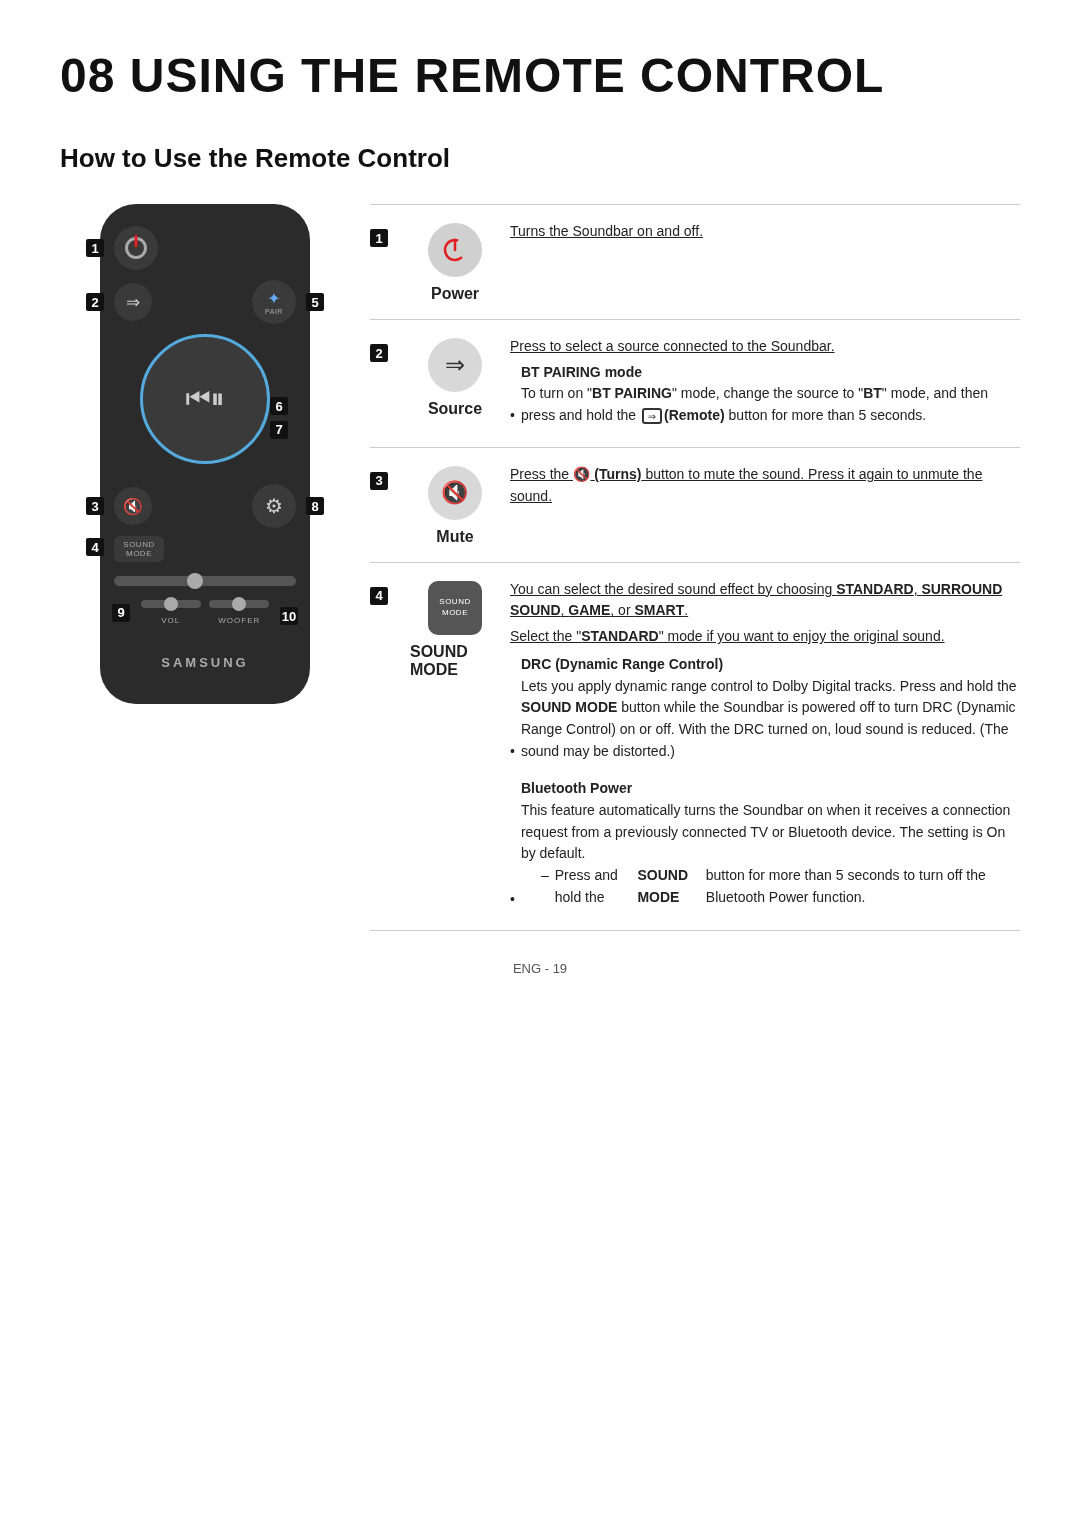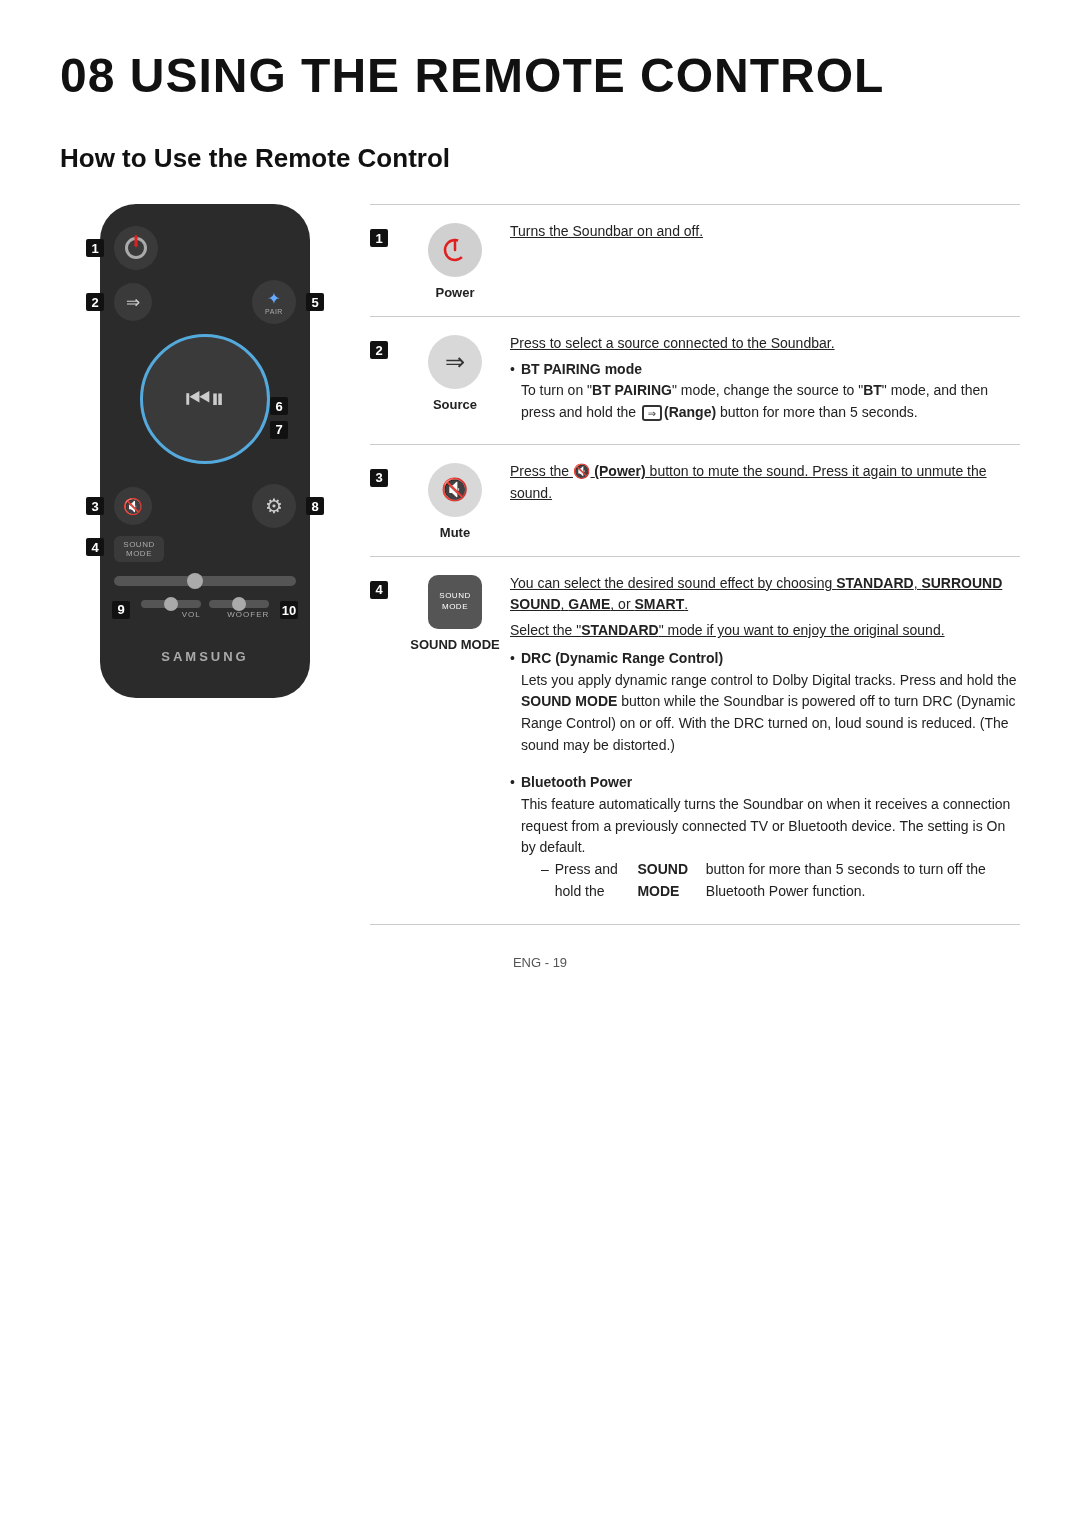--- a/index.html
+++ b/index.html
@@ -217,22 +217,22 @@
       flex-direction: row;
       align-items: center;
       justify-content: space-between;
       width: 100%;
       margin-bottom: 4px;
       gap: 8px;
     }
     .r-slider-group {
       display: flex;
       flex-direction: column;
-      align-items: flex-end;
-      gap: 2px;
+      align-items: center;
+      gap: 8px;
     }
     .r-slider-track {
       width: 60px;
       height: 8px;
       background: #555;
       border-radius: 4px;
       position: relative;
     }
     .r-slider-thumb {
       width: 14px;
@@ -304,41 +304,41 @@
       display: flex;
       align-items: center;
       justify-content: center;
       font-size: 22px;
       color: #333;
     }
     .instr-icon-circle.power-icon-bg {
       background: #d0d0d0;
     }
     .instr-icon-label {
-      font-size: 13px;
+      font-size: 16px;
       font-weight: 600;
       color: #222;
       text-align: left;
       margin-top: 4px;
     }
     .instr-text-col {
       flex: 1;
       font-size: 14px;
       line-height: 1.55;
       color: #222;
       padding-left: 10px;
     }
     .instr-text-col p {
       margin-bottom: 4px;
       text-decoration: underline;
     }
     .instr-text-col .bullet {
       display: flex;
       flex-direction: row;
-      align-items: flex-start;
+      align-items: flex-end;
       margin-bottom: 4px;
     }
     .instr-text-col .bullet::before {
       content: '•';
       margin-right: 6px;
       flex-shrink: 0;
     }
     .instr-text-col .sub-bullet {
       display: flex;
       flex-direction: row;
@@ -513,35 +513,35 @@
         <span class="callout-num">2</span>
       </div>
       <div class="instr-icon-col">
         <div class="instr-icon-circle" style="font-size:24px; background:#d8d8d8;">⇒</div>
         <span class="instr-icon-label">Source</span>
       </div>
       <div class="instr-text-col">
         <p>Press to select a source connected to the Soundbar.</p>
         <div class="bullet">
           <span><b>BT PAIRING mode</b><br>
-          To turn on "<b>BT PAIRING</b>" mode, change the source to "<b>BT</b>" mode, and then press and hold the <span class="inline-source-icon">⇒</span><b>(Range)</b> button for more than 5 seconds.</span>
+          To turn on "<b>BT PAIRING</b>" mode, change the source to "<b>BT</b>" mode, and then press and hold the <span class="inline-source-icon">⇒</span><b>(Remote)</b> button for more than 5 seconds.</span>
         </div>
       </div>
     </div>
 
     <div class="instr-row">
       <div class="instr-num-col">
         <span class="callout-num">3</span>
       </div>
       <div class="instr-icon-col">
         <div class="instr-icon-circle" style="font-size:22px; background:#d8d8d8;">🔇</div>
         <span class="instr-icon-label">Mute</span>
       </div>
       <div class="instr-text-col">
-        <p>Press the <span class="inline-mute-icon">🔇</span> <b>(Power)</b> button to mute the sound. Press it again to unmute the sound.</p>
+        <p>Press the <span class="inline-mute-icon">🔇</span> <b>(Turns)</b> button to mute the sound. Press it again to unmute the sound.</p>
       </div>
     </div>
 
     <div class="instr-row">
       <div class="instr-num-col">
         <span class="callout-num">4</span>
       </div>
       <div class="instr-icon-col">
         <div class="soundmode-icon-circle">
           <span class="soundmode-icon-text">SOUND<br>MODE</span>

